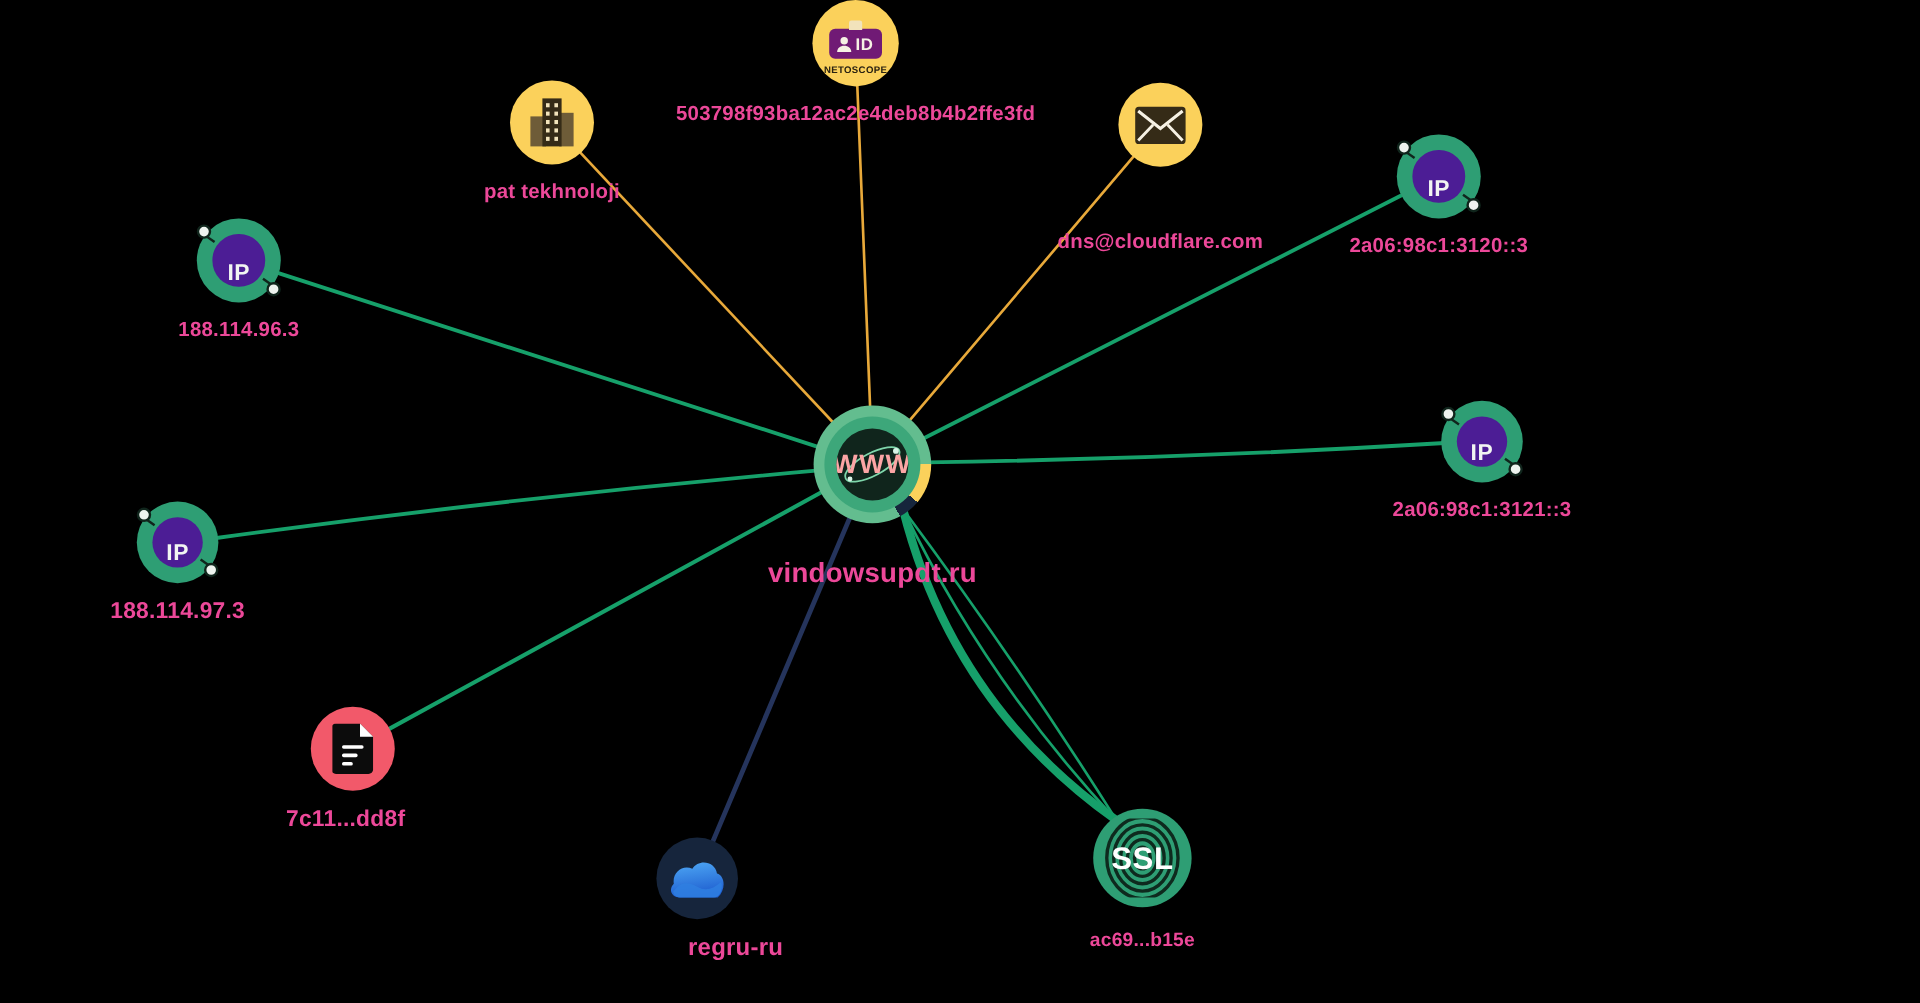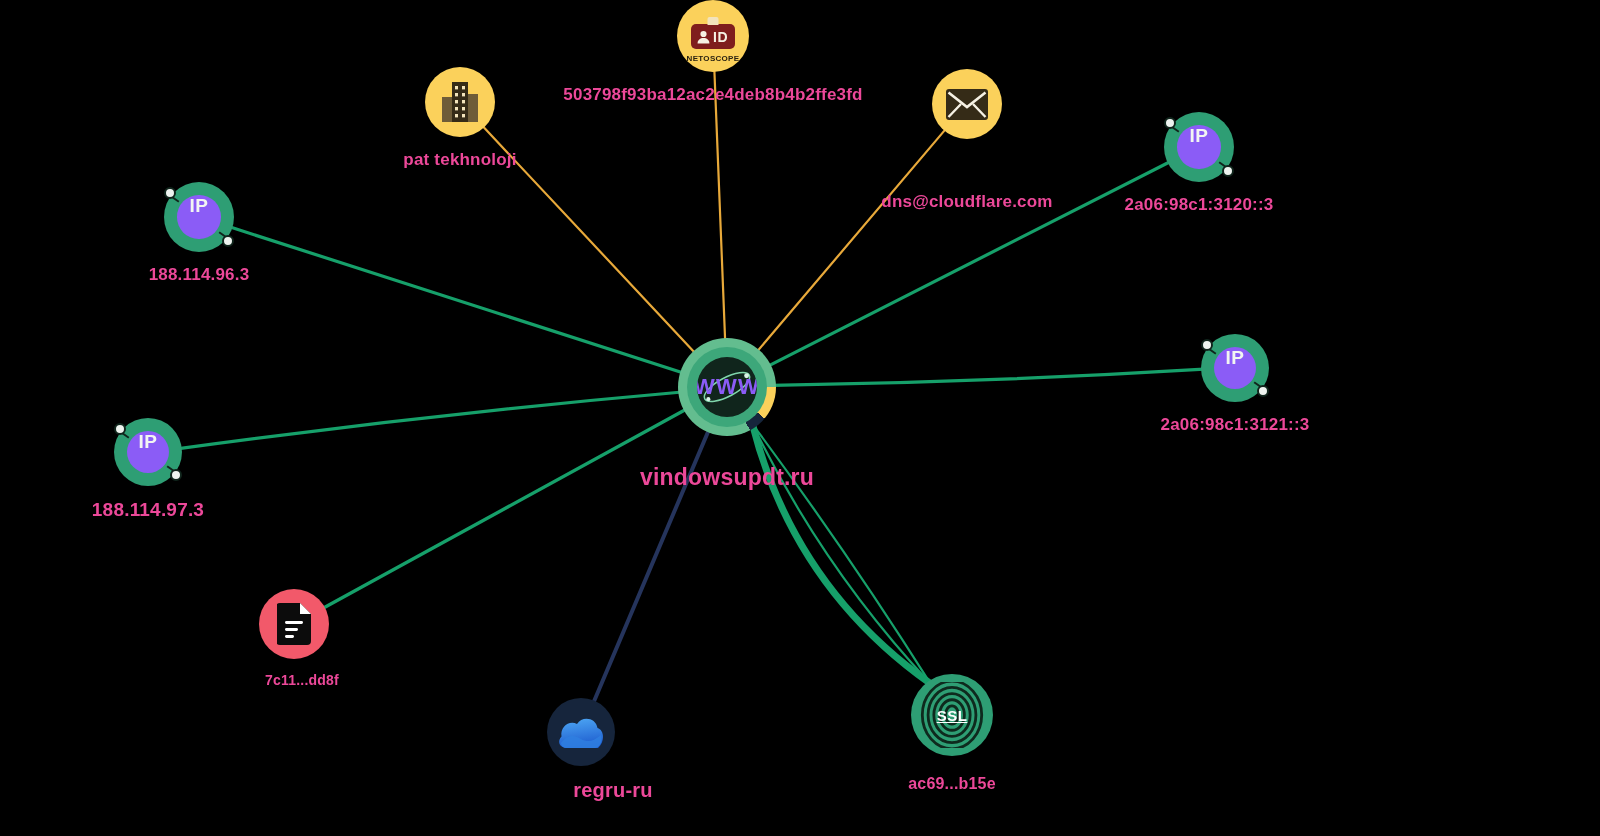--- a/index.html
+++ b/index.html
@@ -50,23 +50,23 @@
   .circle-yellow { background: #fbd15b; }
   .circle-red    { background: #f2596a; }
   .circle-navy   { background: #16253c; }
 
   
   .ip-inner {
     position: relative;
     width: 62%;
     height: 62%;
     border-radius: 50%;
-    background: #8b5cf6;
-    display: flex;
-    align-items: flex-start;
+    background: #4c1d95;
+    display: flex;
+    align-items: flex-end;
     justify-content: center;
   }
   .ip-inner .ip-text {
     color: #f2f5f2;
     font-weight: bold;
     font-size: 19px;
     letter-spacing: 0.5px;
   }
   .ip-dot {
     position: absolute;
@@ -111,59 +111,58 @@
     position: absolute;
     inset: 19px;
     border-radius: 50%;
     background: #10251c;
     display: flex;
     align-items: center;
     justify-content: center;
     overflow: hidden;
   }
   .www-core .www-text {
-    color: #8b5cf6;
+    color: #fca5a5;
     font-weight: bold;
     font-size: 22px;
     letter-spacing: 1.2px;
     z-index: 2;
   }
   .www-orbit {
     position: absolute;
     inset: 2px;
     z-index: 1;
   }
   
   #node-ssl { width: 80px; height: 80px; }
   .ssl-text {
     position: relative;
     z-index: 2;
     color: #ffffff;
     font-weight: bold;
-    font-size: 15px;
+    font-size: 26px;
     letter-spacing: 0.5px;
-    text-decoration: underline;
   }
   .ssl-print {
     position: absolute;
     inset: 8px;
     z-index: 1;
   }
   
   .glyph-wrap {
     position: relative;
     width: 100%;
     height: 100%;
     display: flex;
     align-items: center;
     justify-content: center;
   }
   
   .badge-box {
-    background: #7f1d1d;
+    background: #701a75;
     border-radius: 5px;
     padding: 5px 7px 4px 6px;
     display: flex;
     align-items: center;
     gap: 3px;
     position: relative;
   }
   .badge-clip {
     position: absolute;
     top: -7px;
@@ -315,21 +314,21 @@
             <path d="M3 0 h20 l11 11 v27 a4 4 0 0 1 -4 4 h-27 a4 4 0 0 1 -4 -4 v-34 a4 4 0 0 1 4 -4 z" fill="#0c0c0c"></path>
             <path d="M23 0 l11 11 h-11 z" fill="#ffffff"></path>
             <g fill="#ffffff">
               <rect x="8" y="18" width="18" height="3" rx="1.4"></rect>
               <rect x="8" y="25" width="13" height="3" rx="1.4"></rect>
               <rect x="8" y="32" width="9" height="3" rx="1.4"></rect>
             </g>
           </svg>
         </div>
       </div>
-      <div class="node-label" style="left: 302px; top: 672px; font-size: 14px; position: absolute; transform: translateX(-50%);">7c11...dd8f</div>
+      <div class="node-label" style="left: 288px; top: 672px; font-size: 19px; position: absolute; transform: translateX(-50%);">7c11...dd8f</div>
       <div class="node circle-navy" id="node-registrar" style="left: 581px; top: 732px; width: 68px; height: 68px;">
         <div class="glyph-wrap">
           <svg width="48" height="34" viewBox="0 0 48 34">
             <defs>
               <linearGradient id="cg" x1="0" y1="0" x2="0.2" y2="1">
                 <stop offset="0" stop-color="#4ea8f5"></stop>
                 <stop offset="1" stop-color="#1f5fd0"></stop>
               </linearGradient>
             </defs>
             <path d="M10 33 C2 33 0 26 4.5 21.5 C3 12 12 5 20 9 C25 0.5 39 2.5 40.5 13 C47.5 15 48 27 41 33 z" fill="url(#cg)"></path>

